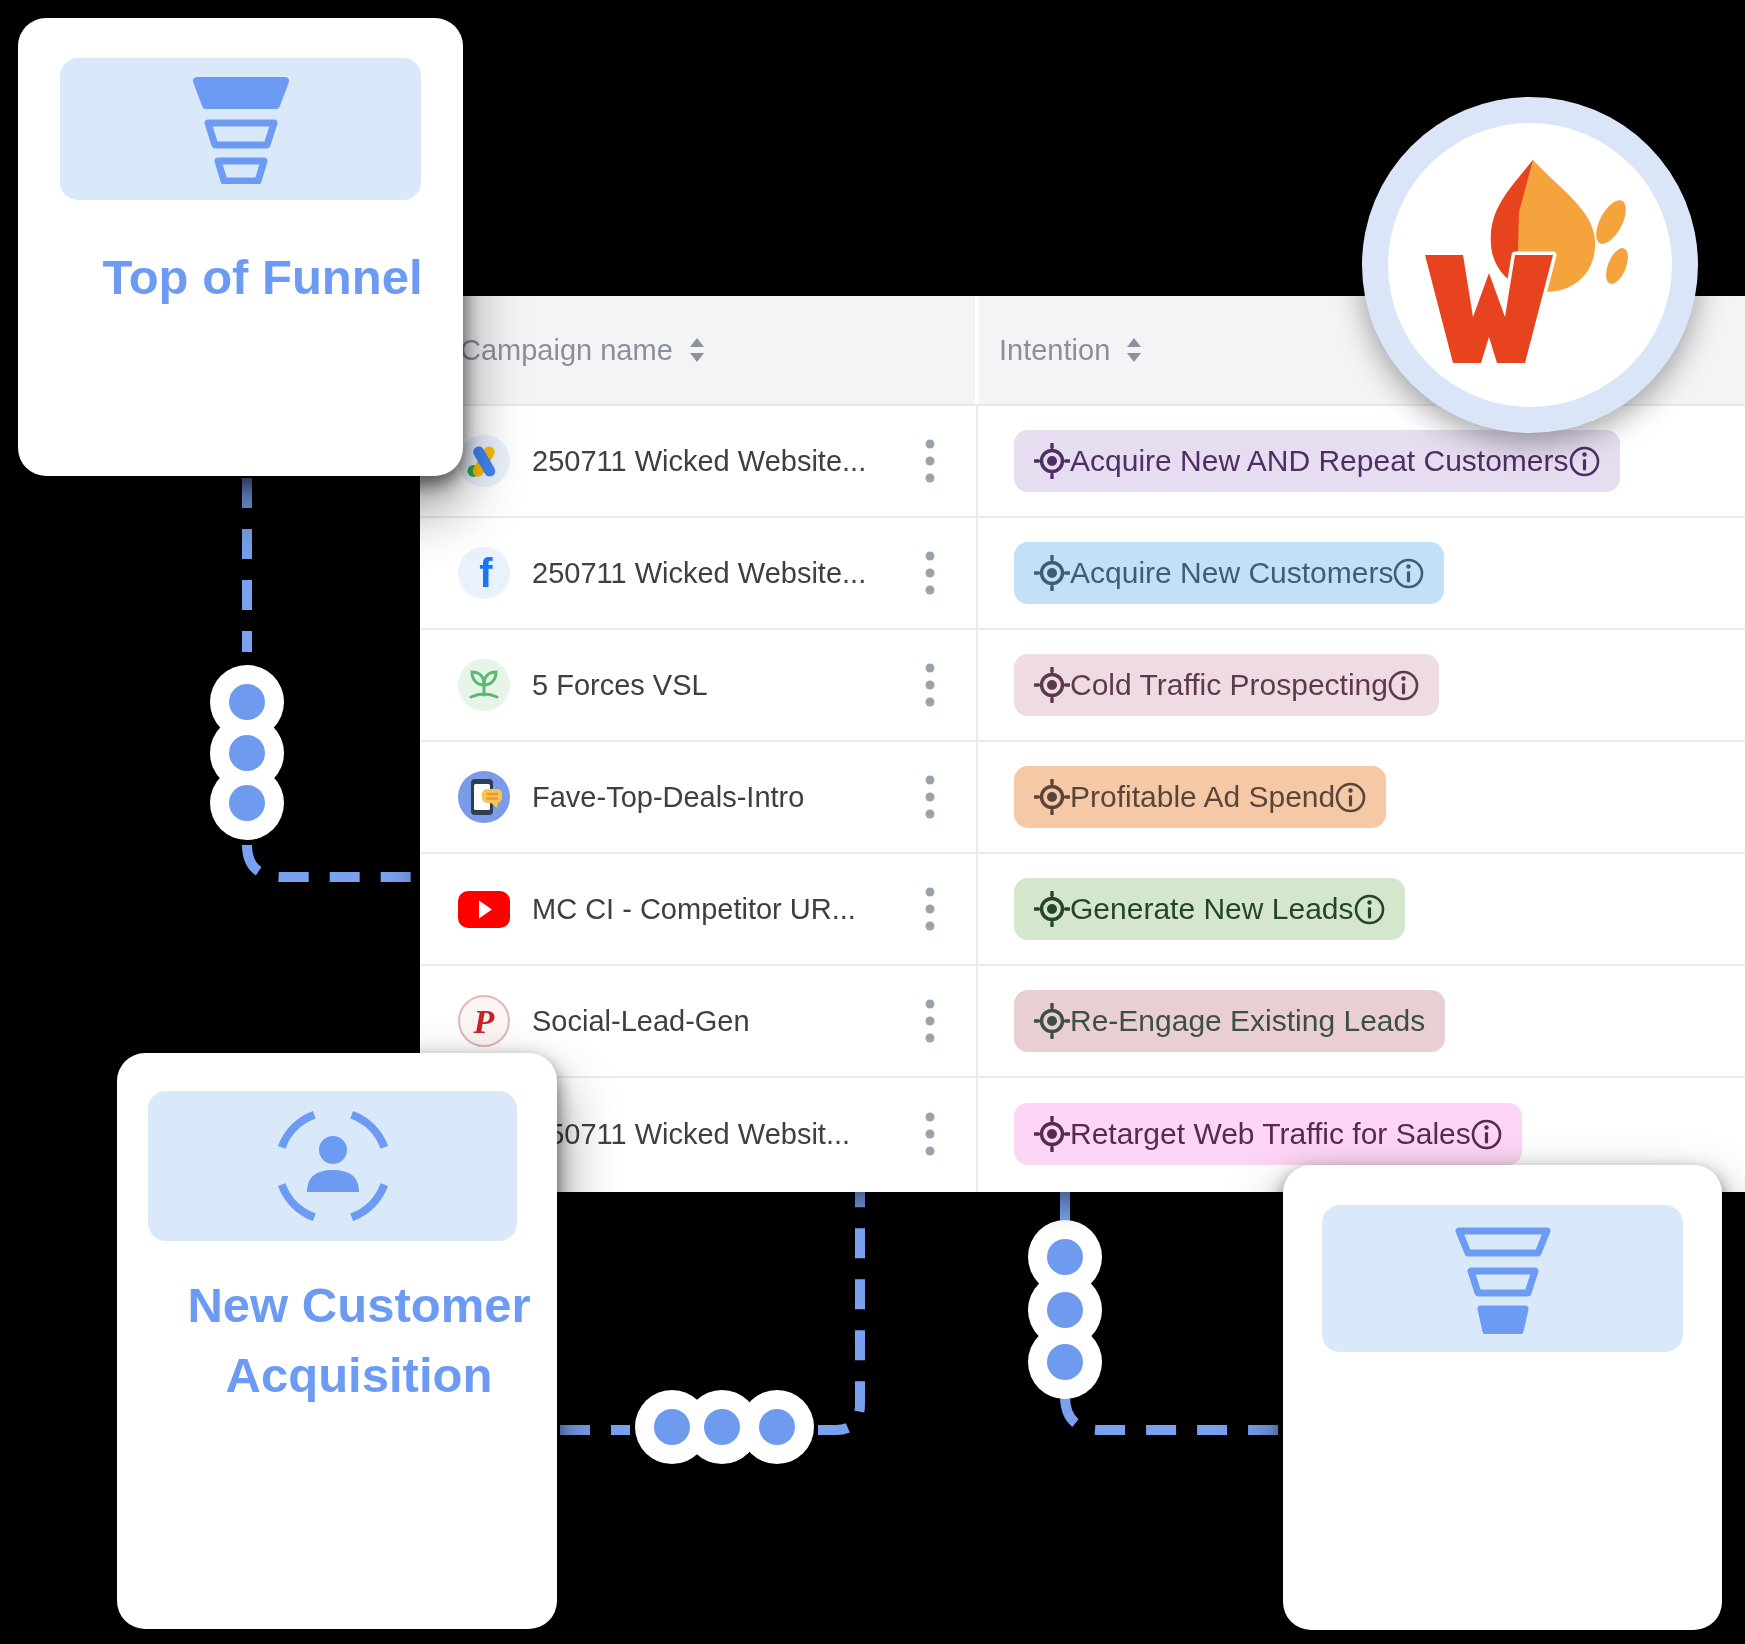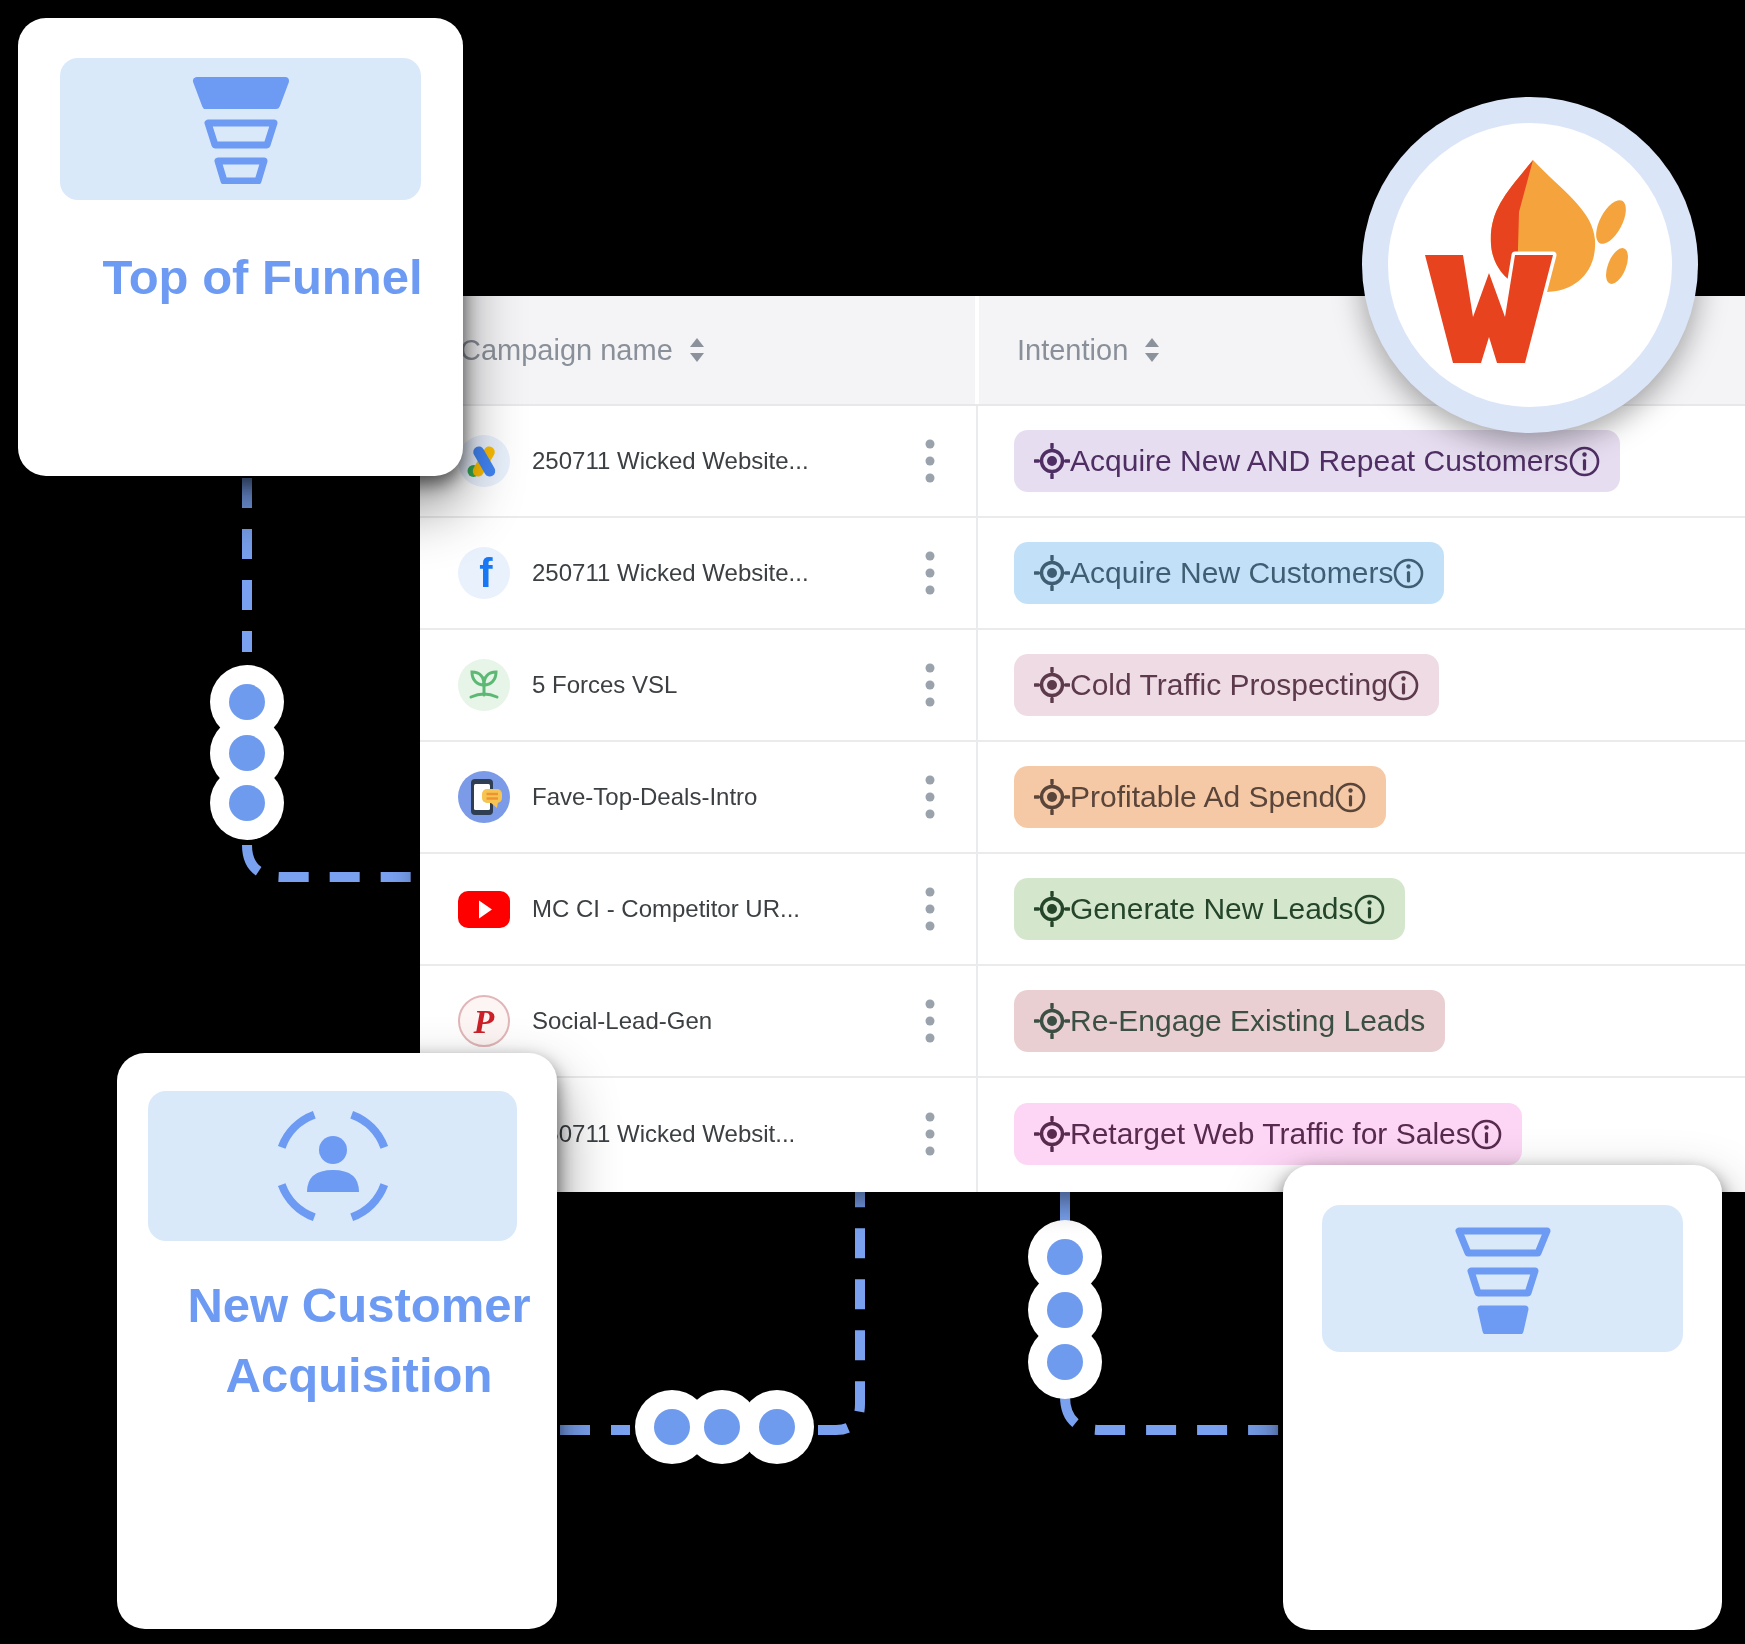--- a/index.html
+++ b/index.html
@@ -18,21 +18,21 @@
   .th{position:absolute;top:0;height:108px;display:flex;align-items:center;
       color:#8a9099;font-size:29px;}
   .sort{margin-left:14px;}
   #col-divider-head{position:absolute;left:555px;top:0;width:4px;height:108px;background:#fff;}
   #col-divider{position:absolute;left:556px;top:110px;width:2px;bottom:0;background:#eaebed;}
   #rows{position:absolute;left:0;top:110px;right:0;}
   .row{position:relative;height:112px;border-bottom:2px solid #eaebed;box-sizing:border-box;}
   .row:last-child{border-bottom:none;}
   .picon{position:absolute;left:38px;top:50%;transform:translateY(-50%);width:52px;height:52px;}
   .rname{position:absolute;left:112px;top:50%;transform:translateY(-50%);
-         color:#3c4043;font-size:24px;white-space:nowrap;}
+         color:#3c4043;font-size:29px;white-space:nowrap;}
   .dots{position:absolute;left:505px;top:50%;transform:translateY(-50%);}
   .pill{position:absolute;left:594px;top:50%;transform:translateY(-50%);
         display:inline-flex;align-items:center;height:62px;border-radius:14px;
         padding:0 20px;font-size:30px;white-space:nowrap;}
   #logo-badge{position:absolute;left:1362px;top:97px;width:336px;height:336px;border-radius:50%;
               background:#dbe5f8;z-index:4;display:flex;align-items:center;justify-content:center;
               box-shadow:0 10px 30px rgba(0,0,0,.35);}
   #logo-inner{width:284px;height:284px;border-radius:50%;background:#fff;display:flex;
               align-items:center;justify-content:center;}
   svg{display:block;}
@@ -83,21 +83,21 @@
 
   <div id="table">
     <div id="thead">
       <div class="th" style="left:40px;">
         <span>Campaign name</span>
         <svg class="sort" width="20" height="28" viewBox="0 0 20 28">
           <path d="M10,2 L17,11 H3 Z" fill="#8b929c"></path>
           <path d="M10,26 L17,17 H3 Z" fill="#8b929c"></path>
         </svg>
       </div>
-      <div class="th" style="left:597px;">
+      <div class="th" style="left:579px;">
         <span>Intention</span>
         <svg class="sort" width="20" height="28" viewBox="0 0 20 28">
           <path d="M10,2 L17,11 H3 Z" fill="#8b929c"></path>
           <path d="M10,26 L17,17 H3 Z" fill="#8b929c"></path>
         </svg>
       </div>
       <div id="col-divider-head"></div>
     </div>
     <div id="col-divider"></div>
     <div id="rows">

